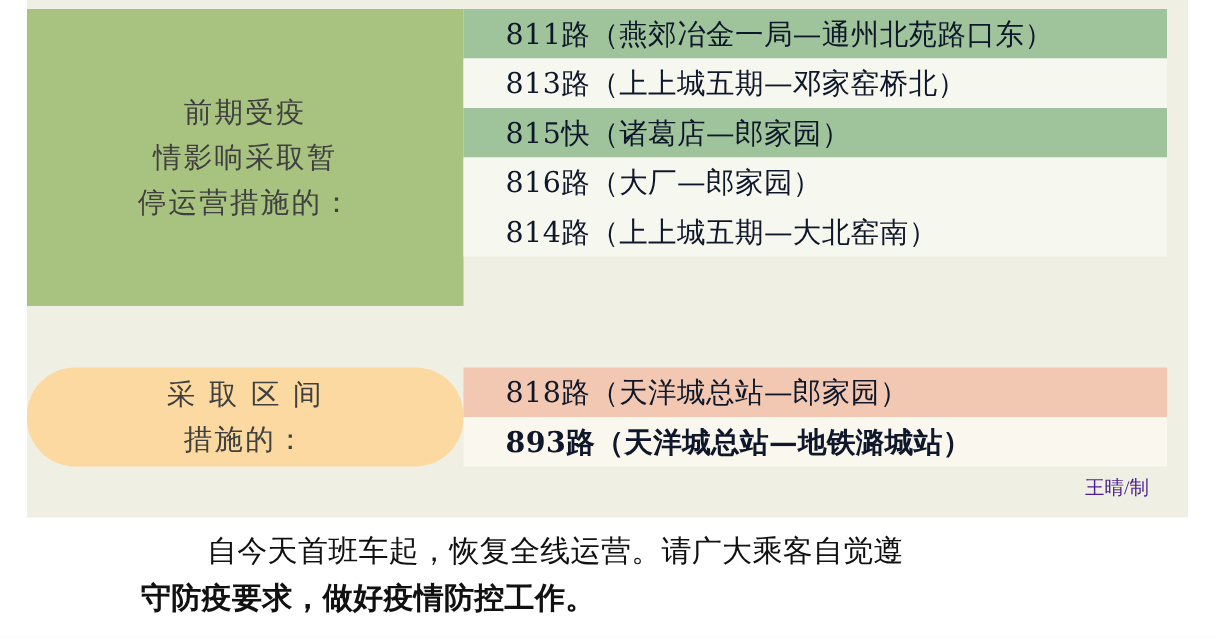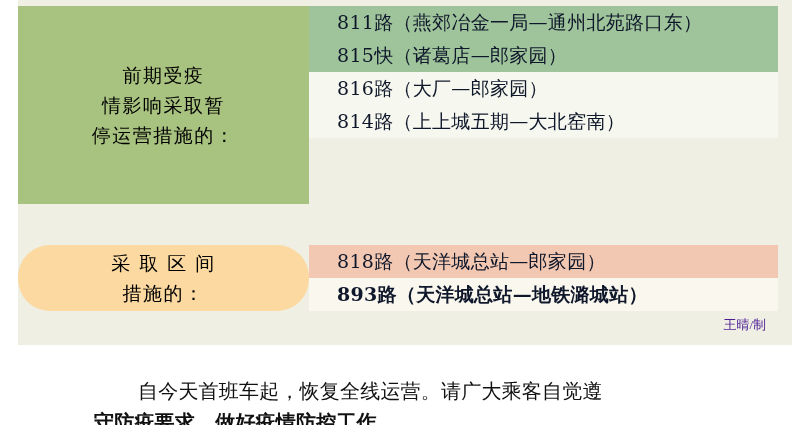--- a/index.html
+++ b/index.html
@@ -55,21 +55,21 @@
   #label-1 {
     background: #a8c27f;
   }
   #label-2 {
     background: #fbd9a0;
     border-radius: 32px;
   }
   .label-text {
     font-size: 19px;
     line-height: 30px;
-    color: #000000;
+    color: #404040;
     text-align: center;
     letter-spacing: 1.5px;
     white-space: pre-line;
   }
   .rows-cell {
     flex: 1;
     display: flex;
     flex-direction: column;
   }
   .row {
@@ -99,38 +99,39 @@
   .caption {
     position: absolute;
     left: 60px;
     top: 352px;
     width: 700px;
     font-size: 20px;
     line-height: 31px;
     color: #111111;
     letter-spacing: 0.2px;
   }
-  .caption .line1 { display: block; text-indent: 78px; margin-top: 24px; }
+  .caption .line1 { display: block; text-indent: 78px; }
   .caption .line2 { display: block; text-indent: 34px; font-weight: bold; }
 </style>
 </head>
 <body>
 
 <div id="page">
 
   <div class="panel">
 
     <div class="group" id="group-1">
       <div class="label-cell" id="label-1">
         <div class="label-text">前期受疫
 情影响采取暂
 停运营措施的：</div>
       </div>
       <div class="rows-cell">
         <div class="row shade">811路（燕郊冶金一局—通州北苑路口东）</div>
+        <div class="row plain">813路（上上城五期—邓家窑桥北）</div>
         <div class="row shade">815快（诸葛店—郎家园）</div>
         <div class="row plain">816路（大厂—郎家园）</div>
         <div class="row plain">814路（上上城五期—大北窑南）</div>
       </div>
     </div>
 
     <div class="group" id="group-2">
       <div class="label-cell" id="label-2">
         <div class="label-text">采 取 区 间
 措施的：</div>

